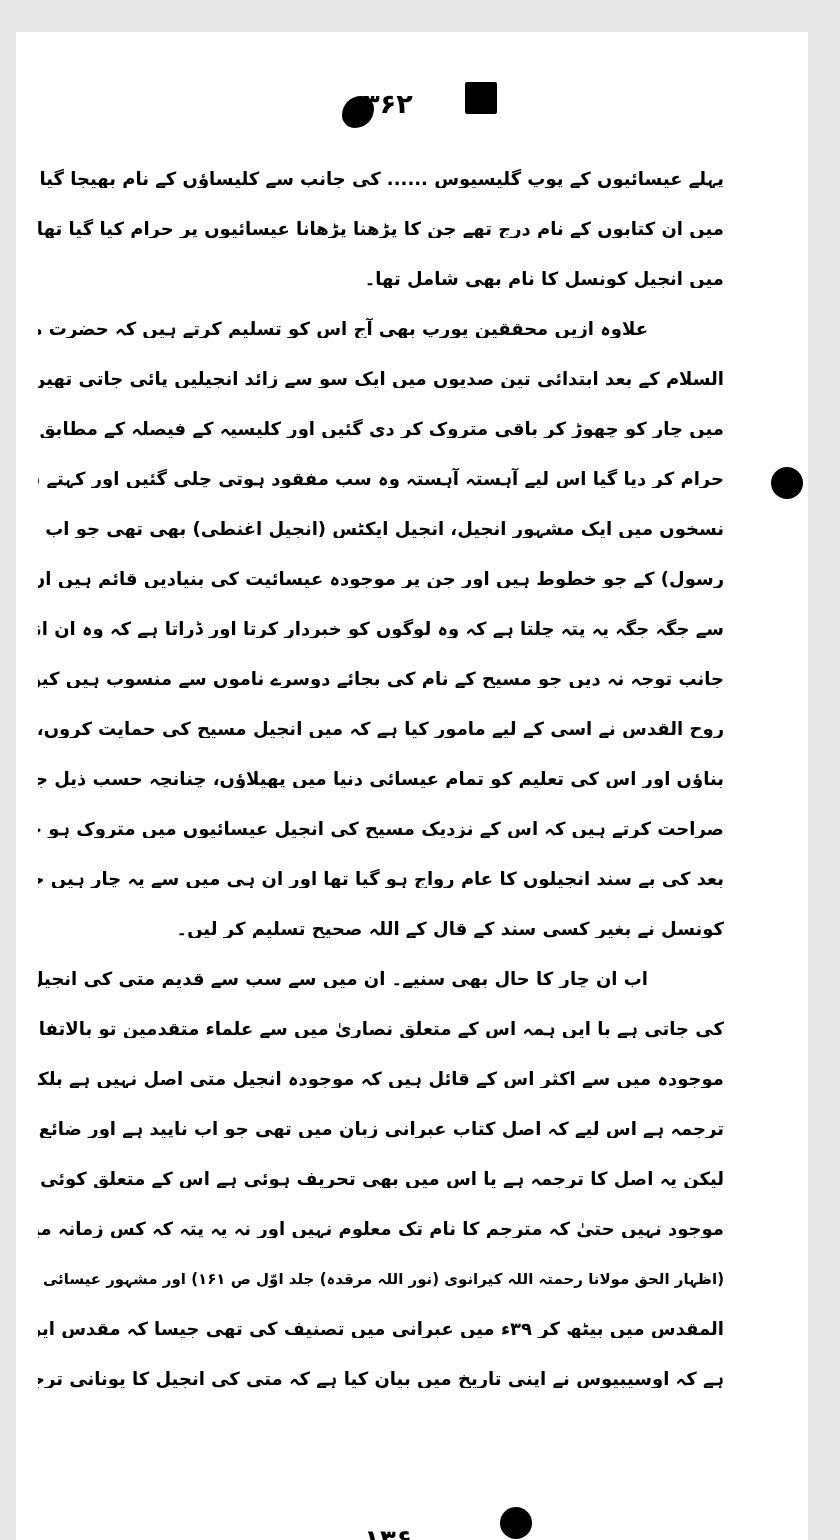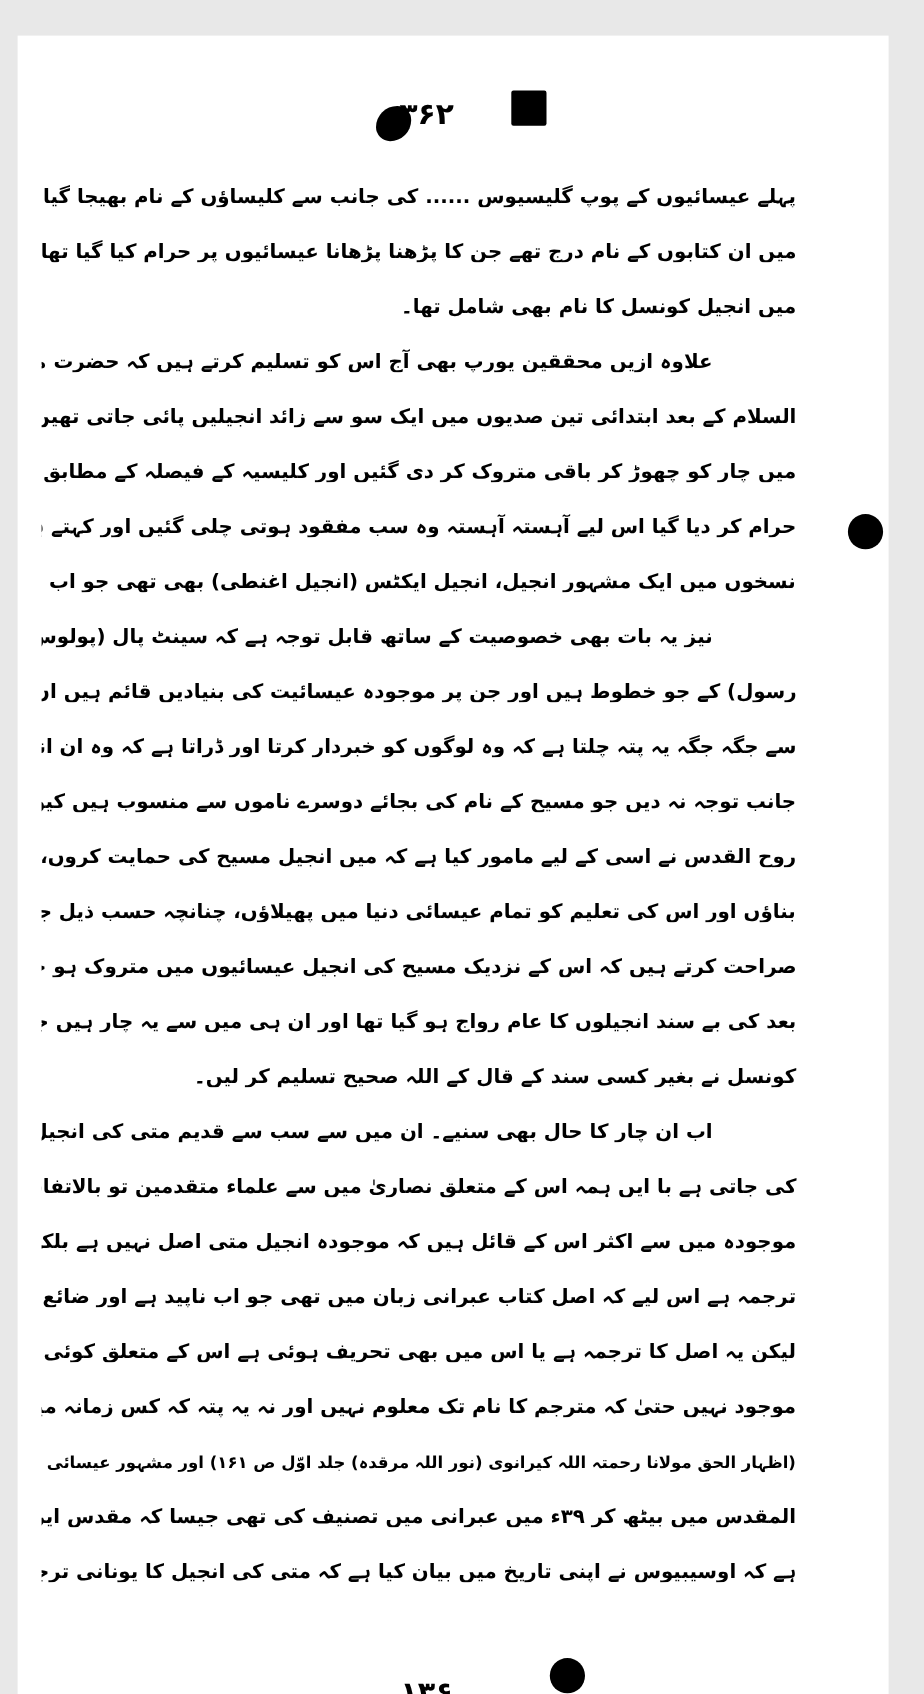--- a/index.html
+++ b/index.html
@@ -75,21 +75,20 @@
 
   <div class="text-block">
     <div class="line">پہلے عیسائیوں کے پوپ گلیسیوس ...... کی جانب سے کلیساؤں کے نام بھیجا گیا تھا اور جس</div>
     <div class="line">میں ان کتابوں کے نام درج تھے جن کا پڑھنا پڑھانا عیسائیوں پر حرام کیا گیا تھا ان ہی</div>
     <div class="line end">میں انجیل کونسل کا نام بھی شامل تھا۔</div>
     <div class="line indent">علاوہ ازیں محققین یورپ بھی آج اس کو تسلیم کرتے ہیں کہ حضرت مسیح علیہ</div>
     <div class="line">السلام کے بعد ابتدائی تین صدیوں میں ایک سو سے زائد انجیلیں پائی جاتی تھیں جو بعد</div>
     <div class="line">میں چار کو چھوڑ کر باقی متروک کر دی گئیں اور کلیسیہ کے فیصلہ کے مطابق ان کا پڑھنا</div>
     <div class="line">حرام کر دیا گیا اس لیے آہستہ آہستہ وہ سب مفقود ہوتی چلی گئیں اور کہتے ہیں کہ ان مفقود</div>
     <div class="line end">نسخوں میں ایک مشہور انجیل، انجیل ایکٹس (انجیل اغنطی) بھی تھی جو اب ناپید ہے۔</div>
-    <div class="line indent">نیز یہ بات بھی خصوصیت کے ساتھ قابل توجہ ہے کہ سینٹ پال (پولوس</div>
     <div class="line">رسول) کے جو خطوط ہیں اور جن پر موجودہ عیسائیت کی بنیادیں قائم ہیں ان کے مطالعہ</div>
     <div class="line">سے جگہ جگہ یہ پتہ چلتا ہے کہ وہ لوگوں کو خبردار کرتا اور ڈراتا ہے کہ وہ ان انجیلوں کی</div>
     <div class="line">جانب توجہ نہ دیں جو مسیح کے نام کی بجائے دوسرے ناموں سے منسوب ہیں کیونکہ مجھ کو</div>
     <div class="line">روح القدس نے اسی کے لیے مامور کیا ہے کہ میں انجیل مسیح کی حمایت کروں، اسی کو اسوہ</div>
     <div class="line">بناؤں اور اس کی تعلیم کو تمام عیسائی دنیا میں پھیلاؤں، چنانچہ حسب ذیل جملے اس کی</div>
     <div class="line">صراحت کرتے ہیں کہ اس کے نزدیک مسیح کی انجیل عیسائیوں میں متروک ہو چکی تھی اور</div>
     <div class="line">بعد کی بے سند انجیلوں کا عام رواج ہو گیا تھا اور ان ہی میں سے یہ چار ہیں جو نایسیا کی</div>
     <div class="line end">کونسل نے بغیر کسی سند کے قال کے اللہ صحیح تسلیم کر لیں۔</div>
     <div class="line indent">اب ان چار کا حال بھی سنیے۔ ان میں سے سب سے قدیم متی کی انجیل تسلیم</div>
     <div class="line">کی جاتی ہے با ایں ہمہ اس کے متعلق نصاریٰ میں سے علماء متقدمین تو بالاتفاق اور علماء</div>

